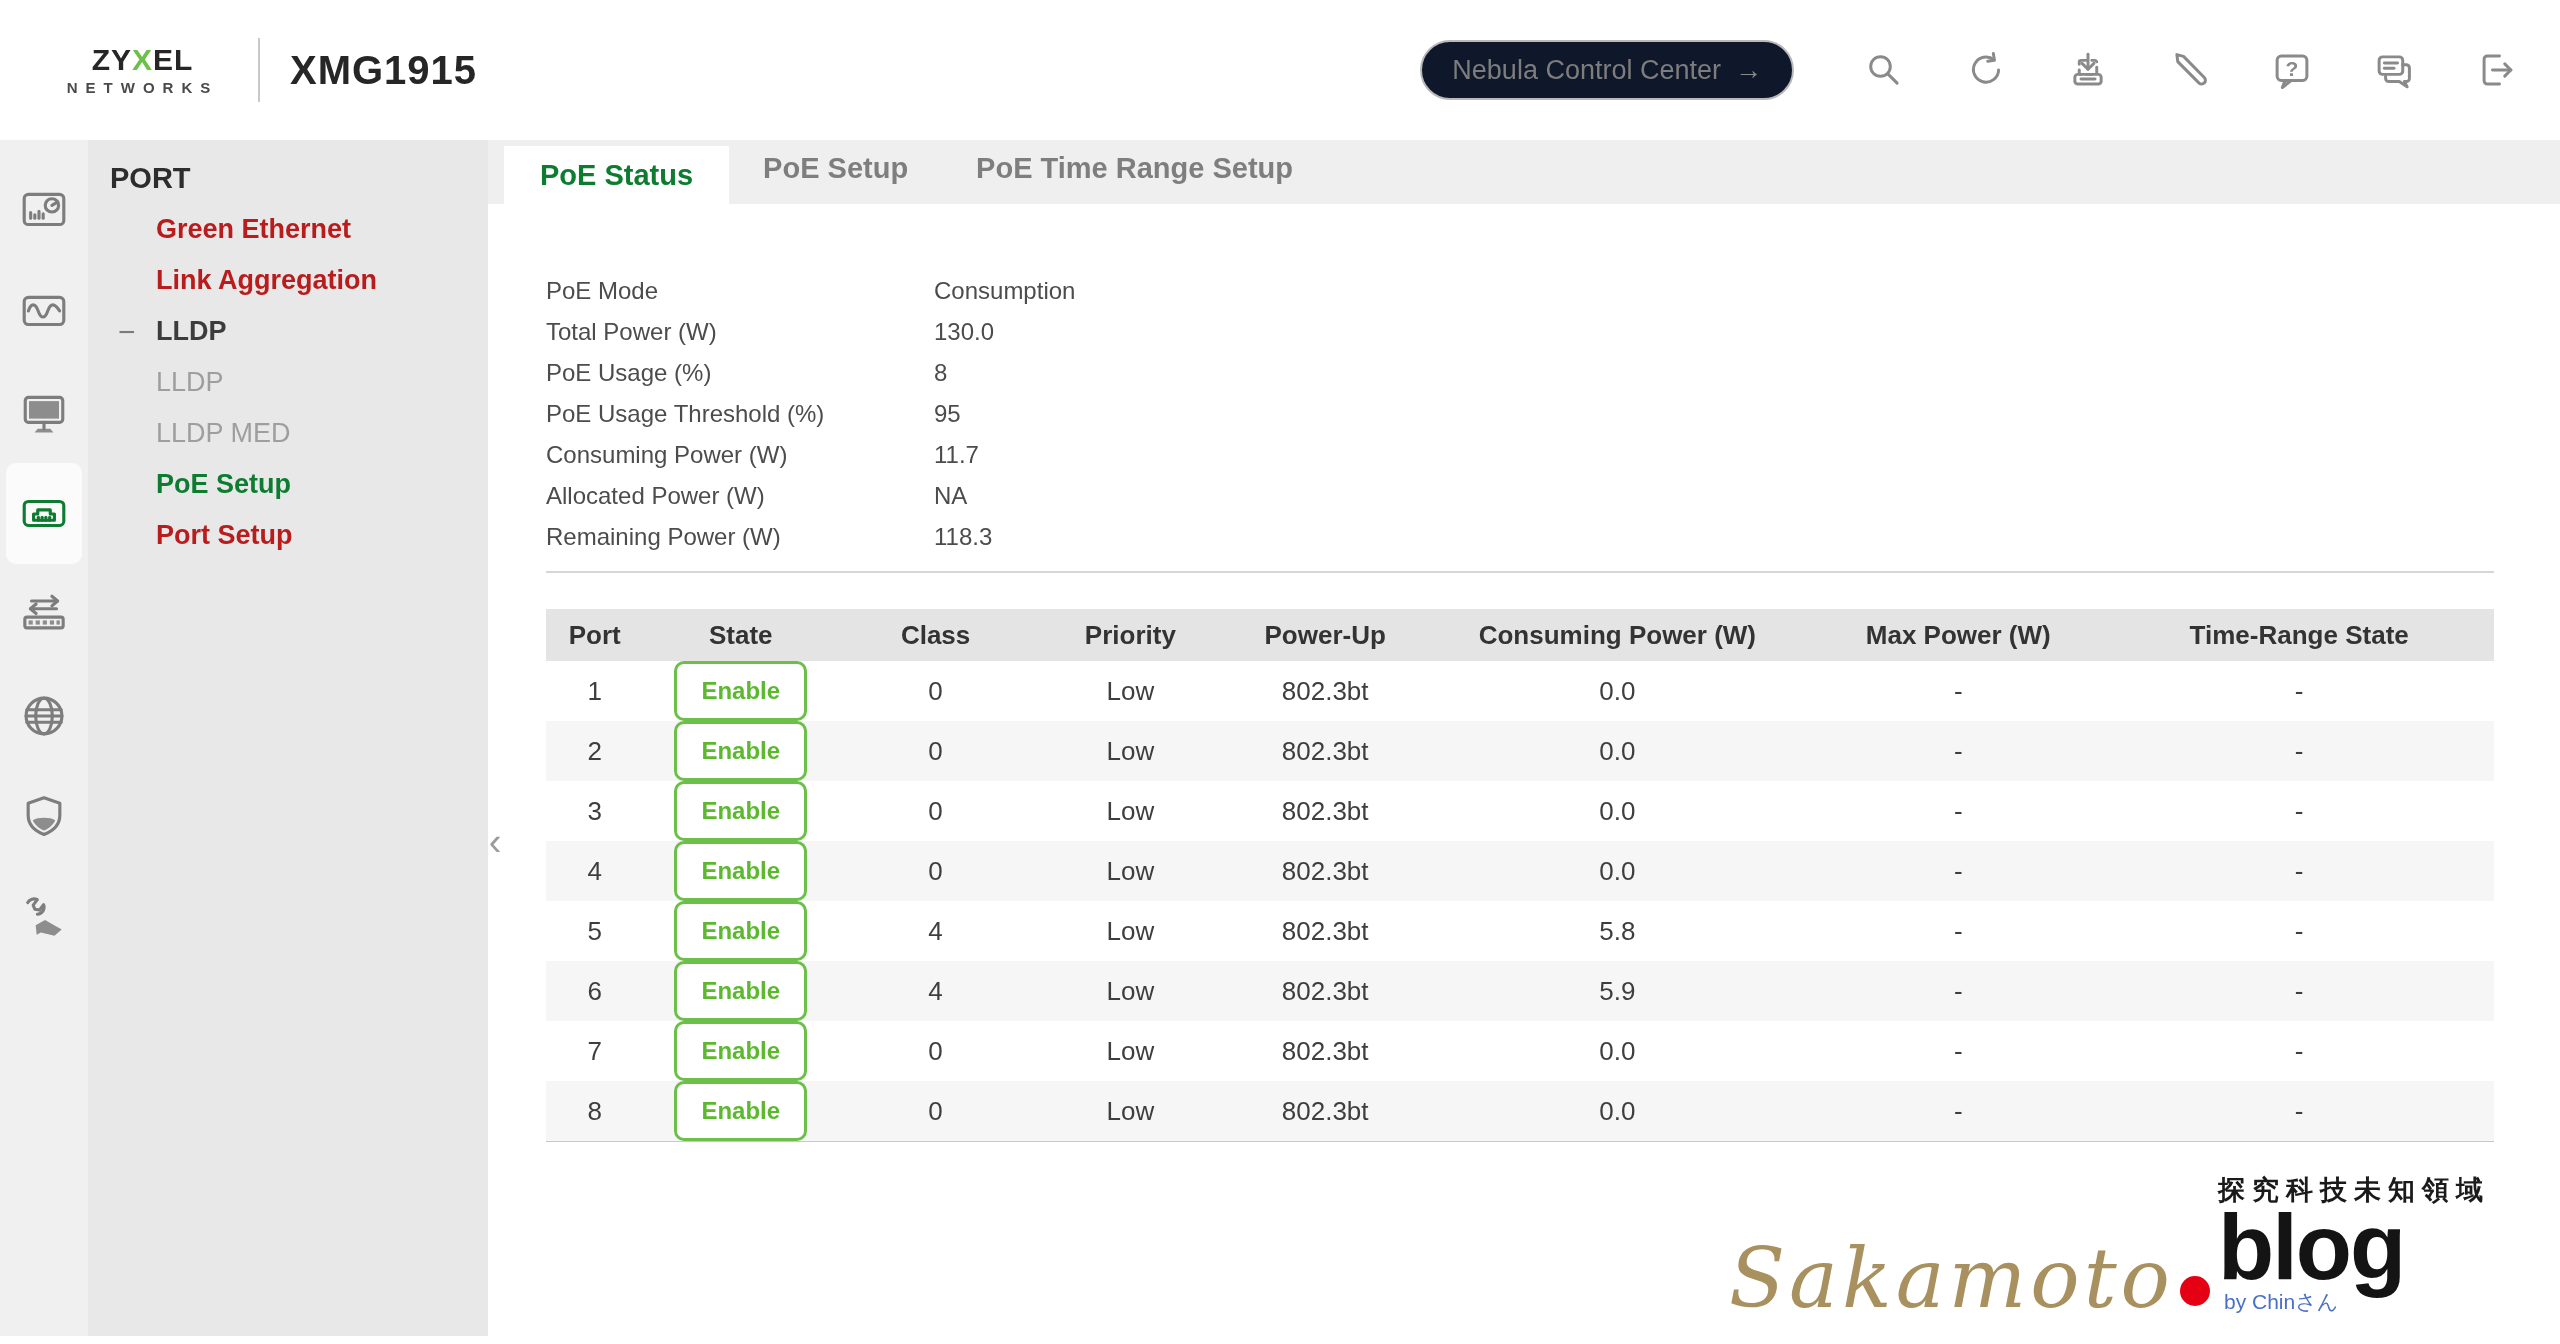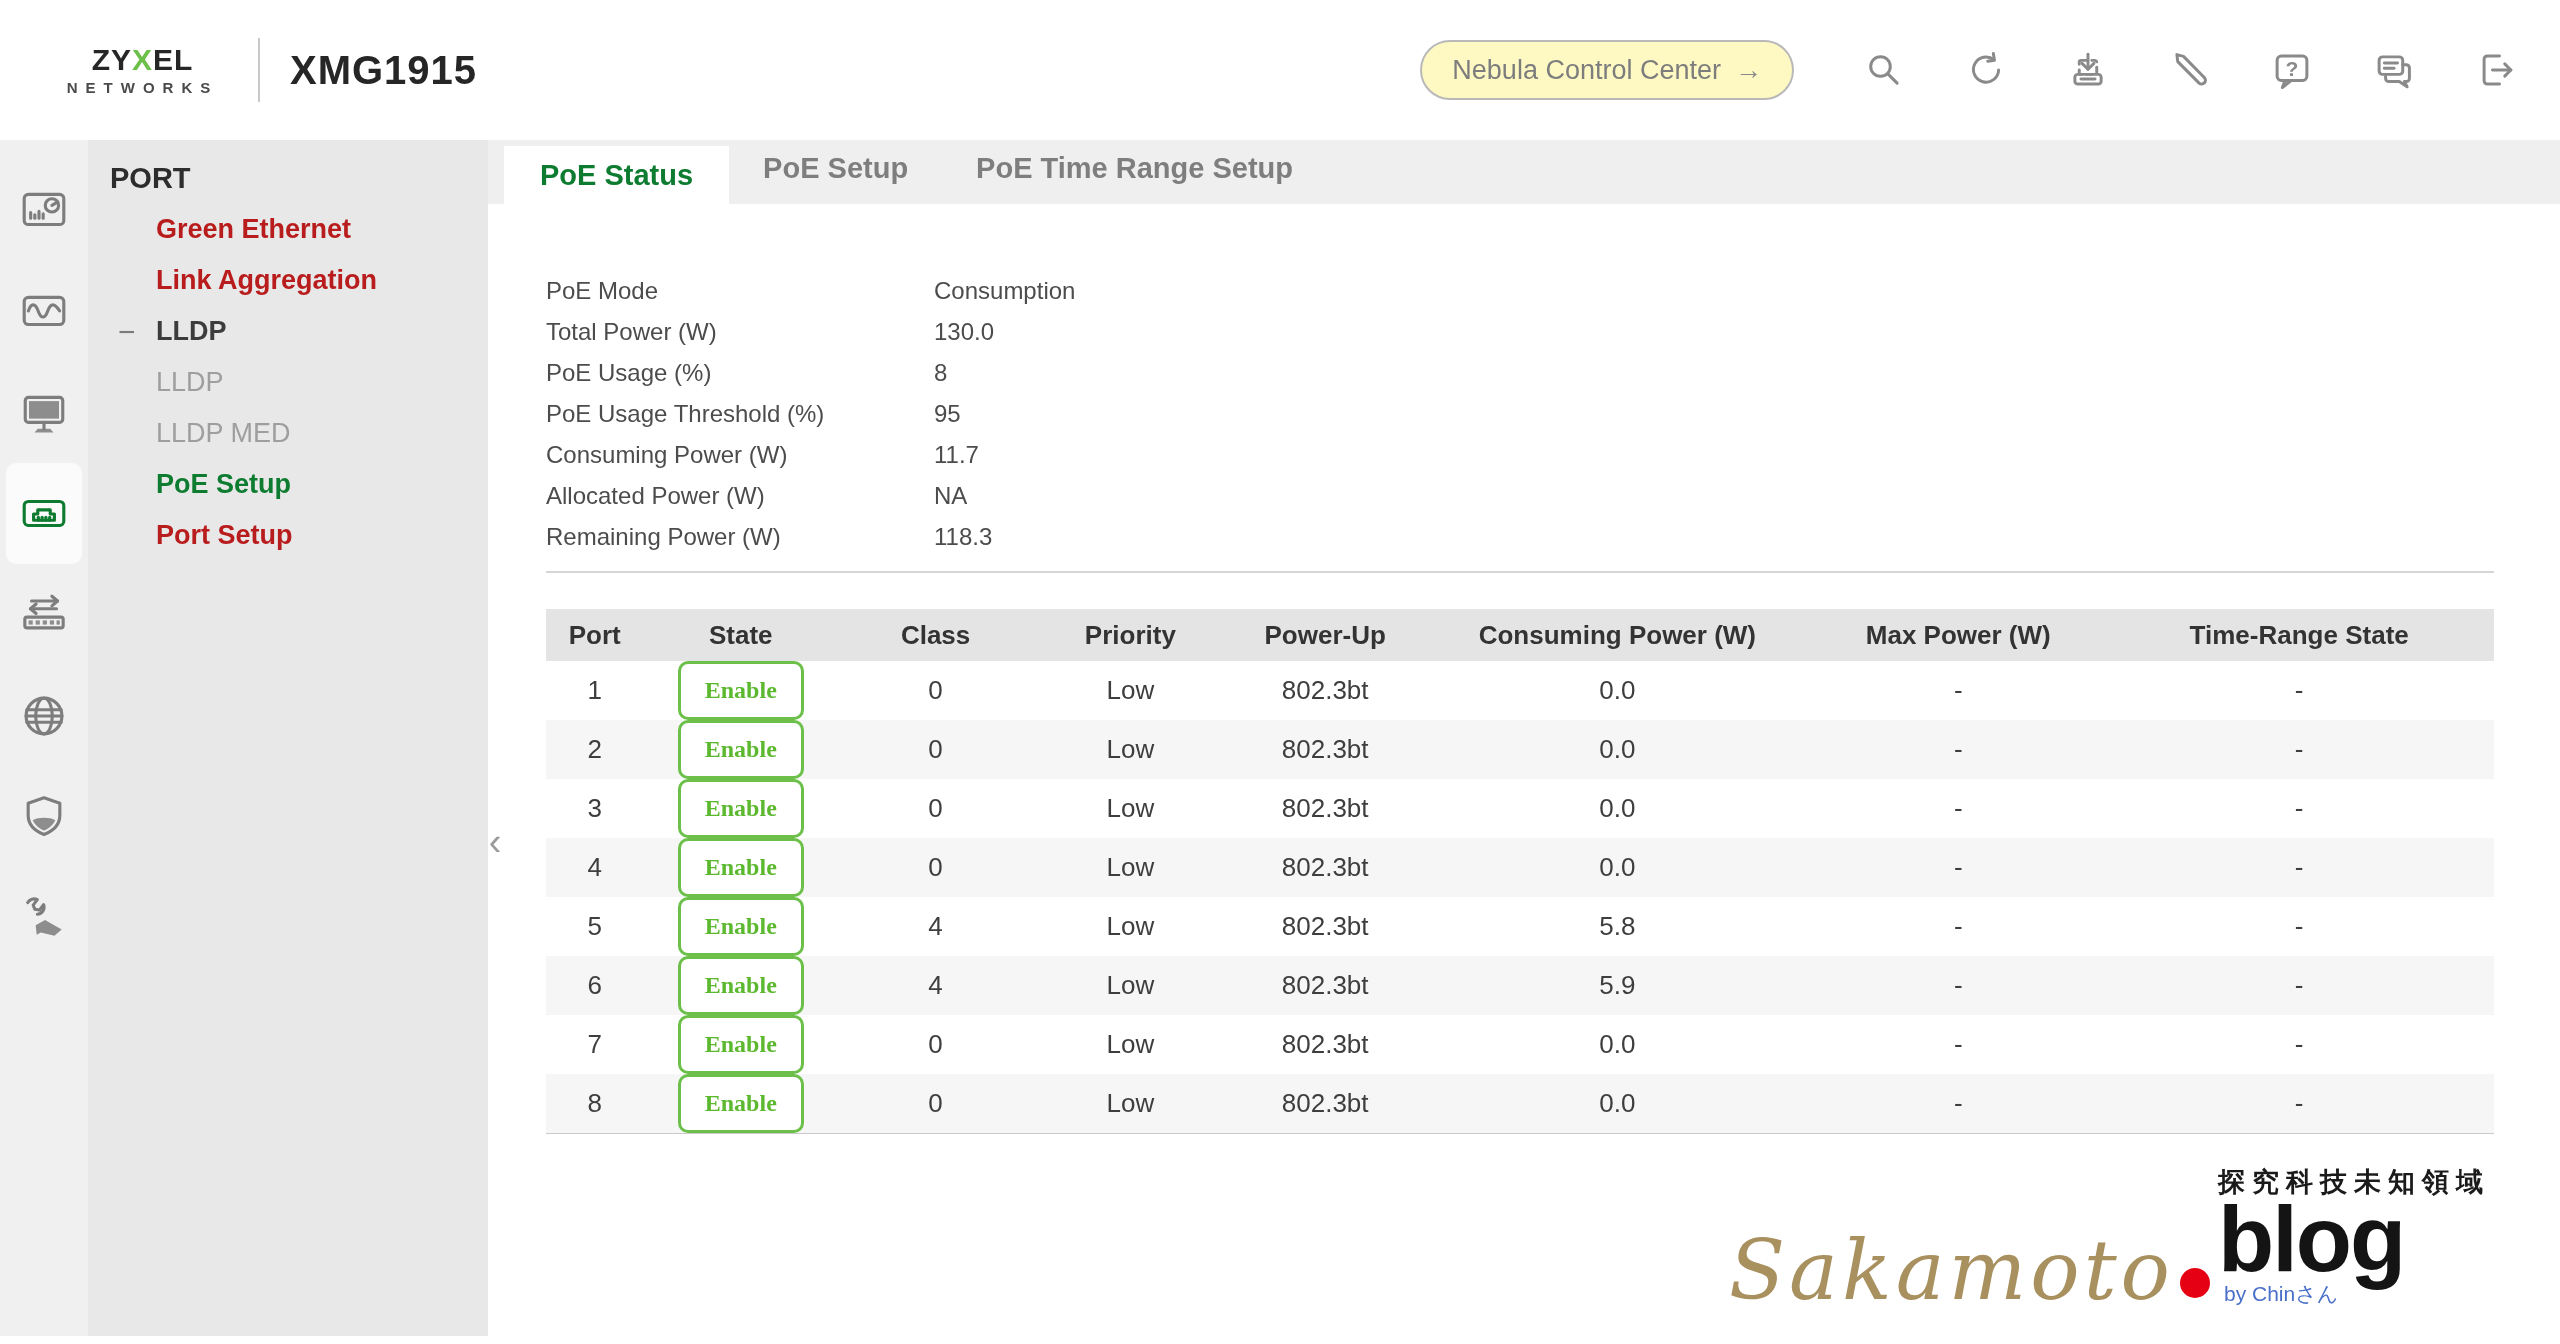--- a/index.html
+++ b/index.html
@@ -11,21 +11,21 @@
   .header { position:absolute; top:0; left:0; width:2560px; height:140px;
             background:#fff; display:flex; align-items:center; padding-left:55px; z-index:5; }
   .brand { display:flex; flex-direction:column; align-items:center; width:175px; }
   .brand-word { font-size:30px; font-weight:800; letter-spacing:1px; color:#262626; line-height:1; }
   .brand-word .x { color:var(--brand-green,#6cc04a); }
   .brand-sub { font-size:15px; font-weight:700; letter-spacing:8px; color:#4a4a4a; margin-top:4px; }
   .brand-divider { width:2px; height:64px; background:#c9c9c9; margin:0 30px 0 28px; }
   .model-name { font-size:40px; font-weight:700; color:#262626; letter-spacing:1px; }
   .header-right { margin-left:auto; display:flex; align-items:center; padding-right:42px; }
   .nebula-btn { display:flex; align-items:center; gap:14px; height:60px; padding:0 30px;
-                border:2px solid #b9b9b9; border-radius:32px; background:#fef9c3;
+                border:2px solid #b9b9b9; border-radius:32px; background:#0f172a;
                 font-size:27px; color:#7d7d7d; cursor:pointer; margin-right:68px; white-space:nowrap; }
   .nebula-arrow { font-size:27px; color:#8a8a8a; }
   .hicons { display:flex; align-items:center; gap:58px; }
   .hicon { width:44px; height:44px; display:flex; align-items:center; justify-content:center; cursor:pointer; }
   .hicon svg { width:42px; height:42px; stroke:#8a8a8a; fill:none; stroke-width:1.7;
                stroke-linecap:round; stroke-linejoin:round; }
   .hicon svg text { fill:#8a8a8a; stroke:none; font-weight:700; }
 
   
   .body-row { position:absolute; top:132px; left:0; width:2560px; height:1204px; display:flex; }
@@ -78,21 +78,21 @@
   th.col-port,  td.cell-port  { width:5%; }
   th.col-state, td.cell-state { width:10%; }
   th.col-class, td.cell-class { width:10%; }
   th.col-prio,  td.cell-prio  { width:10%; }
   th.col-pup,   td.cell-pup   { width:10%; }
   th.col-cons,  td.cell-cons  { width:20%; }
   th.col-max,   td.cell-max   { width:15%; }
   th.col-trs,   td.cell-trs   { width:20%; }
   .enable-btn { display:inline-block; padding:13px 24px; border:3px solid var(--brand-green,#6cc04a);
                 border-radius:10px; background:#fff; color:#5cb92f; font-size:24px; font-weight:700;
-                font-family:Liberation Serif, serif; cursor:pointer; }
+                font-family:Liberation Sans, sans-serif; cursor:pointer; }
 
   
   .watermark { display:flex; justify-content:flex-end; align-items:flex-end; margin-top:30px;
                padding-right:4px; }
   .wm-sakamoto { font-family:"DejaVu Serif", serif; font-style:italic; font-size:82px;
                  color:var(--wm-tan,#a8905f); letter-spacing:4px; line-height:0.9; }
   .wm-dot { width:30px; height:30px; border-radius:50%; background:var(--wm-red,#e60013);
             margin:0 8px 10px 6px; flex:0 0 auto; }
   .wm-stack { display:flex; flex-direction:column; align-items:flex-start; }
   .wm-cjk { font-size:27px; font-weight:700; color:#1a1a1a; letter-spacing:7px; }

